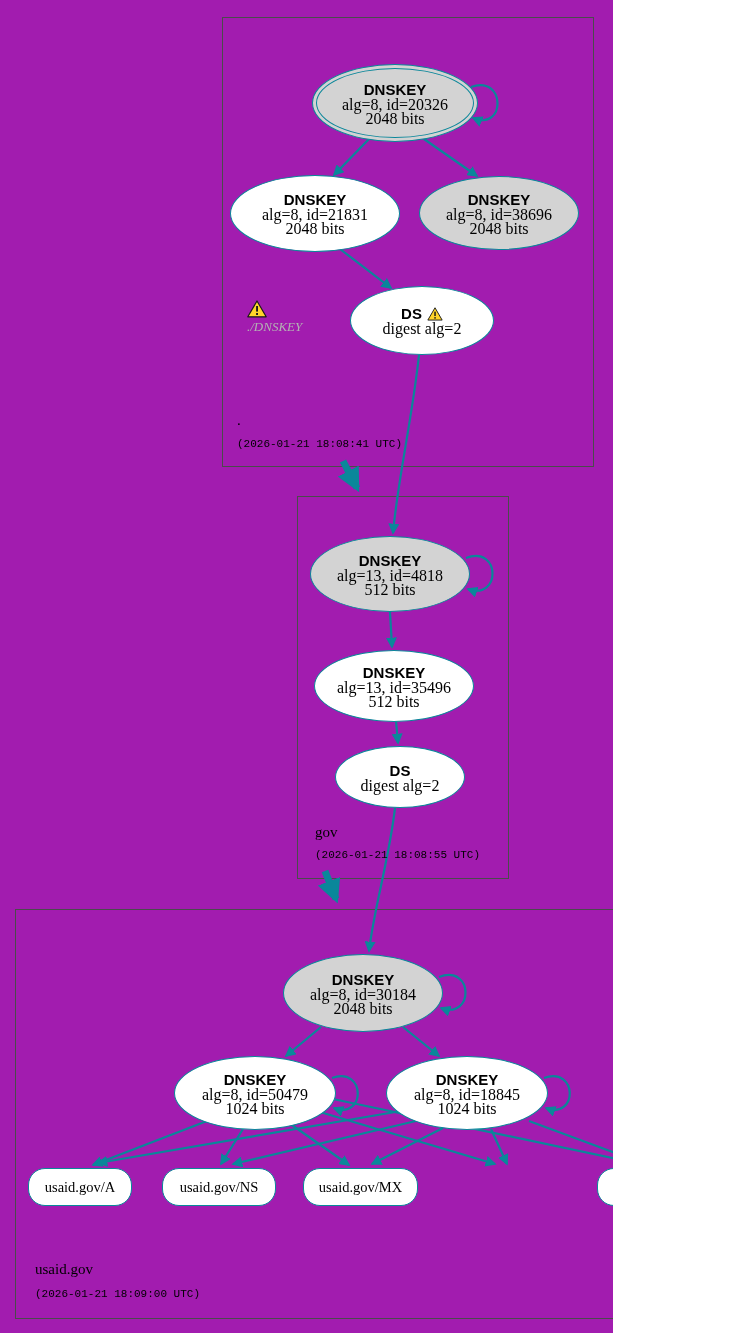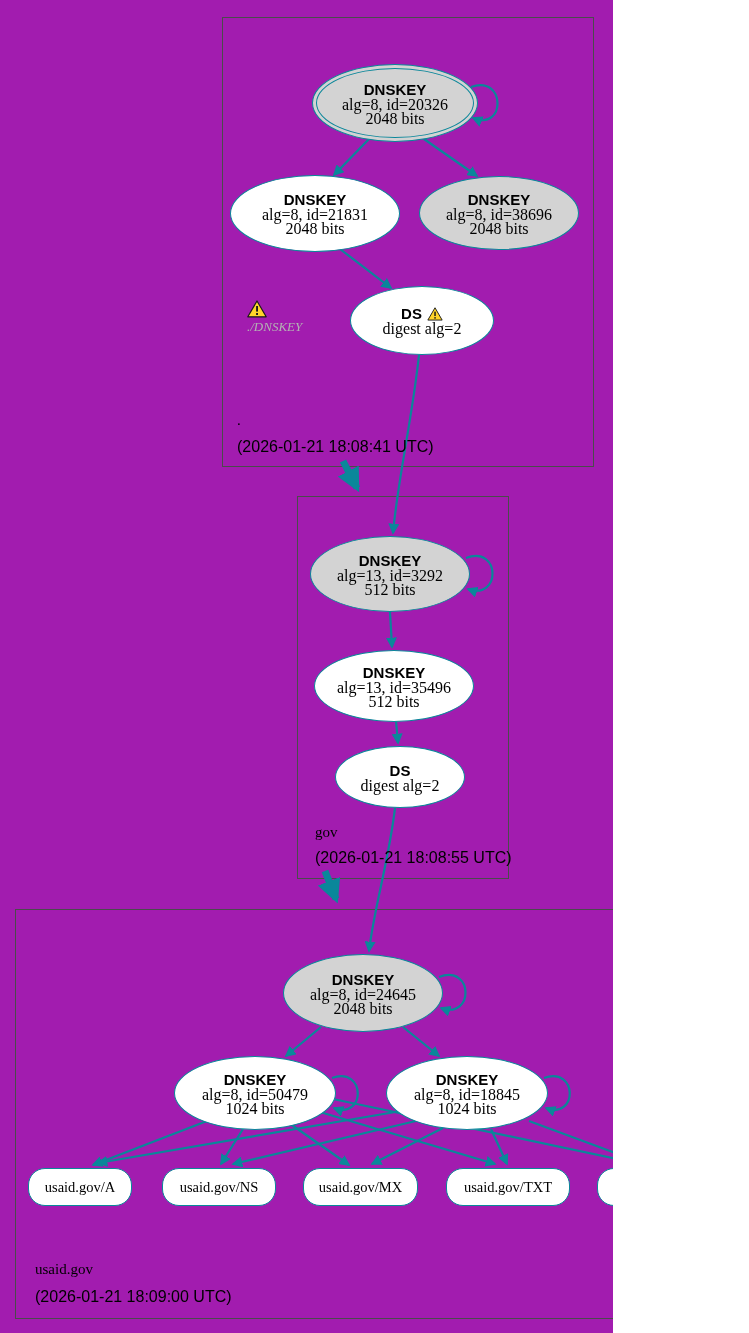--- a/index.html
+++ b/index.html
@@ -14,21 +14,21 @@
   .ellipse.dblring::before{content:"";position:absolute;inset:3px;border:1.4px solid #0a879a;
         border-radius:50%;pointer-events:none;}
   .ntitle{font-family:"Liberation Sans",sans-serif;font-size:15px;font-weight:bold;color:#000;
         line-height:17px;}
   .ndetail{font-family:"Liberation Serif",serif;font-size:16px;color:#000;line-height:14px;}
   .dsrow{display:flex;align-items:center;gap:5px;}
   .rrset{position:absolute;z-index:3;height:38px;border:1.7px solid #0a879a;border-radius:17px;
         background:#fff;display:flex;align-items:center;justify-content:center;
         font-family:"Liberation Serif",serif;font-size:14.5px;color:#000;box-sizing:border-box;}
   .zone-label{position:absolute;z-index:3;font-family:"Liberation Serif",serif;font-size:15px;color:#000;}
-  .zone-ts{position:absolute;z-index:3;font-family:Liberation Sans, sans-serif;font-size:16px;color:#000;}
+  .zone-ts{position:absolute;z-index:3;font-family:Liberation Mono, monospace;font-size:11px;color:#000;}
   .missing-ref{position:absolute;z-index:3;display:flex;flex-direction:column;}
   .missing-label{font-family:"Liberation Serif",serif;font-style:italic;font-size:13px;color:#b3b3b3;
         margin-top:1px;}
   .warn-icon{display:inline-flex;line-height:0;}
 </style>
 </head>
 <body>
 
 <div class="canvas">
 
@@ -121,41 +121,41 @@
       </svg>
     </span>
     <div class="missing-label">./DNSKEY</div>
   </div>
 
   <div class="zone-label" style="left:237px;top:412px">.</div>
   <div class="zone-ts" style="left:237px;top:438px">(2026-01-21 18:08:41 UTC)</div>
 
   <div class="node ellipse gray" style="left:310px;top:536px;width:160px;height:76px">
     <div class="ntitle">DNSKEY</div>
-    <div class="ndetail">alg=13, id=3292</div>
+    <div class="ndetail">alg=13, id=4818</div>
     <div class="ndetail">512 bits</div>
   </div>
 
   <div class="node ellipse" style="left:314px;top:650px;width:160px;height:72px">
     <div class="ntitle">DNSKEY</div>
     <div class="ndetail">alg=13, id=35496</div>
     <div class="ndetail">512 bits</div>
   </div>
 
   <div class="node ellipse" style="left:335px;top:746px;width:130px;height:62px">
     <div class="ntitle">DS</div>
     <div class="ndetail">digest alg=2</div>
   </div>
 
   <div class="zone-label" style="left:315px;top:824px">gov</div>
   <div class="zone-ts" style="left:315px;top:849px">(2026-01-21 18:08:55 UTC)</div>
 
   <div class="node ellipse gray" style="left:283px;top:954px;width:160px;height:78px">
     <div class="ntitle">DNSKEY</div>
-    <div class="ndetail">alg=8, id=24645</div>
+    <div class="ndetail">alg=8, id=30184</div>
     <div class="ndetail">2048 bits</div>
   </div>
 
   <div class="node ellipse" style="left:174px;top:1056px;width:162px;height:74px">
     <div class="ntitle">DNSKEY</div>
     <div class="ndetail">alg=8, id=50479</div>
     <div class="ndetail">1024 bits</div>
   </div>
 
   <div class="node ellipse" style="left:386px;top:1056px;width:162px;height:74px">
@@ -166,23 +166,20 @@
 
   <div class="rrset" style="left:28px;top:1168px;width:104px">
     <span>usaid.gov/A</span>
   </div>
   <div class="rrset" style="left:303px;top:1168px;width:115px">
     <span>usaid.gov/MX</span>
   </div>
   <div class="rrset" style="left:162px;top:1168px;width:114px">
     <span>usaid.gov/NS</span>
   </div>
-  <div class="rrset" style="left:446px;top:1168px;width:124px">
-    <span>usaid.gov/TXT</span>
-  </div>
   <div class="rrset" style="left:597px;top:1168px;width:127px">
     <span>usaid.gov/SOA</span>
   </div>
 
   <div class="zone-label" style="left:35px;top:1261px">usaid.gov</div>
   <div class="zone-ts" style="left:35px;top:1288px">(2026-01-21 18:09:00 UTC)</div>
 
 </div>
 
 </body></html>

